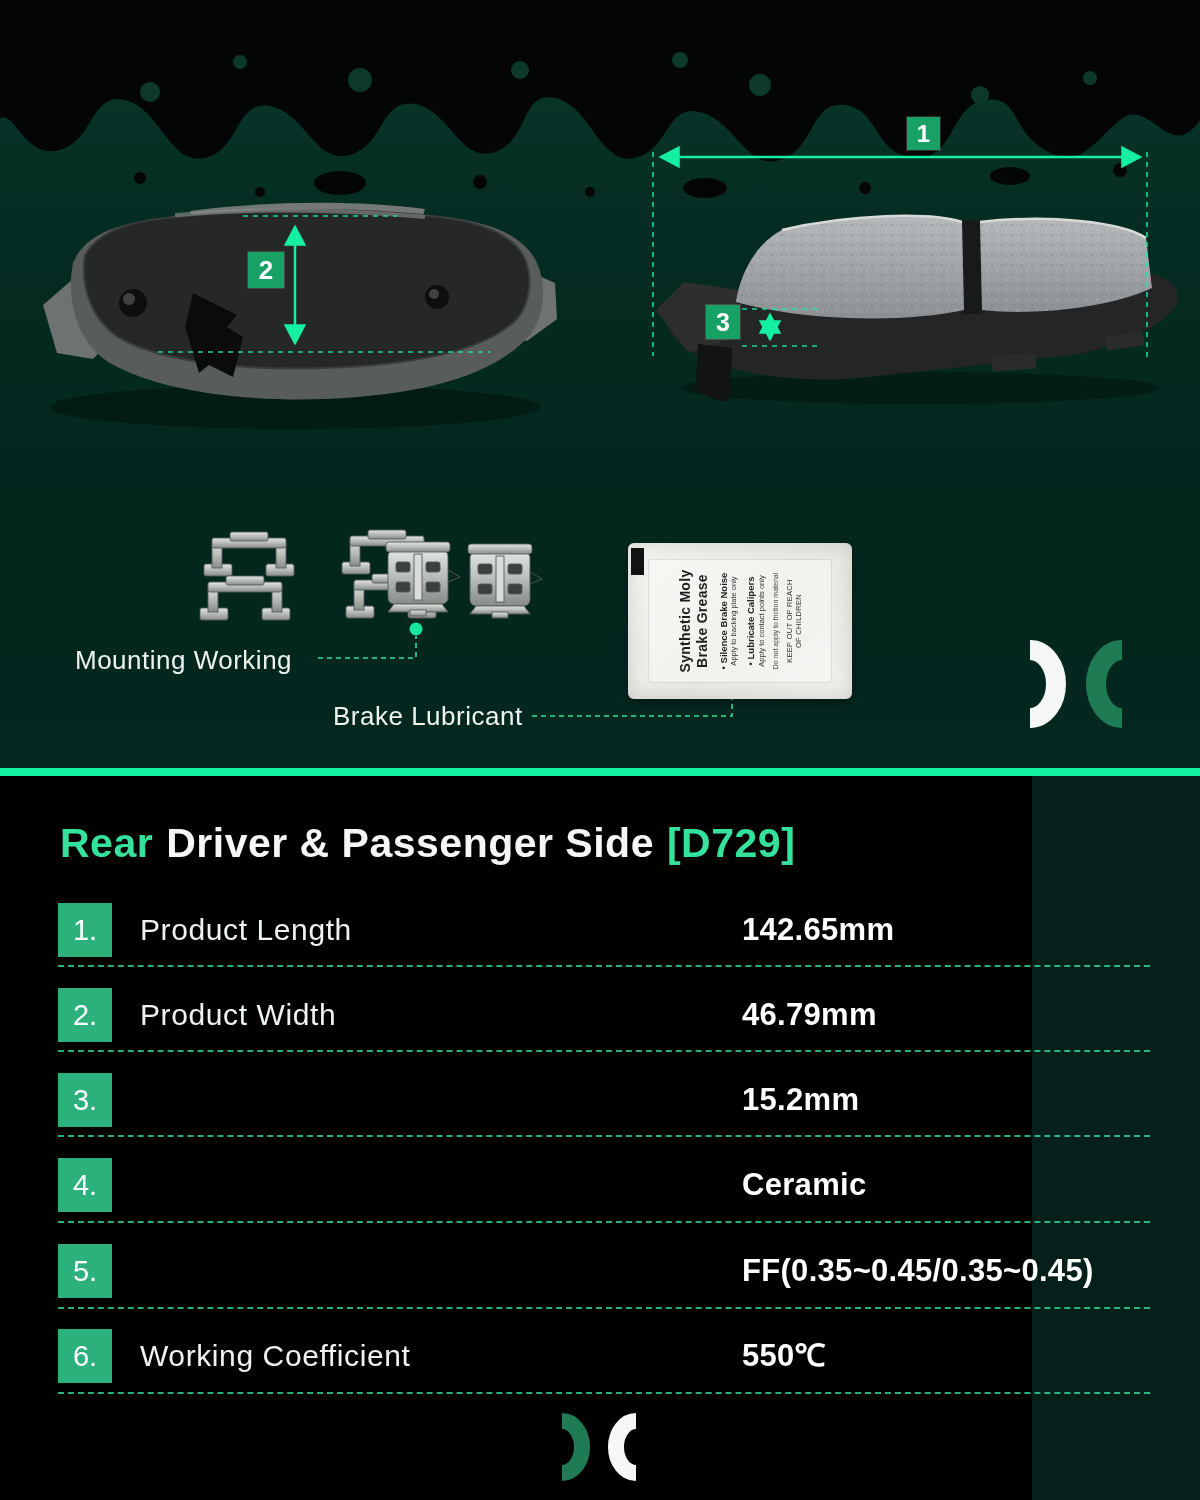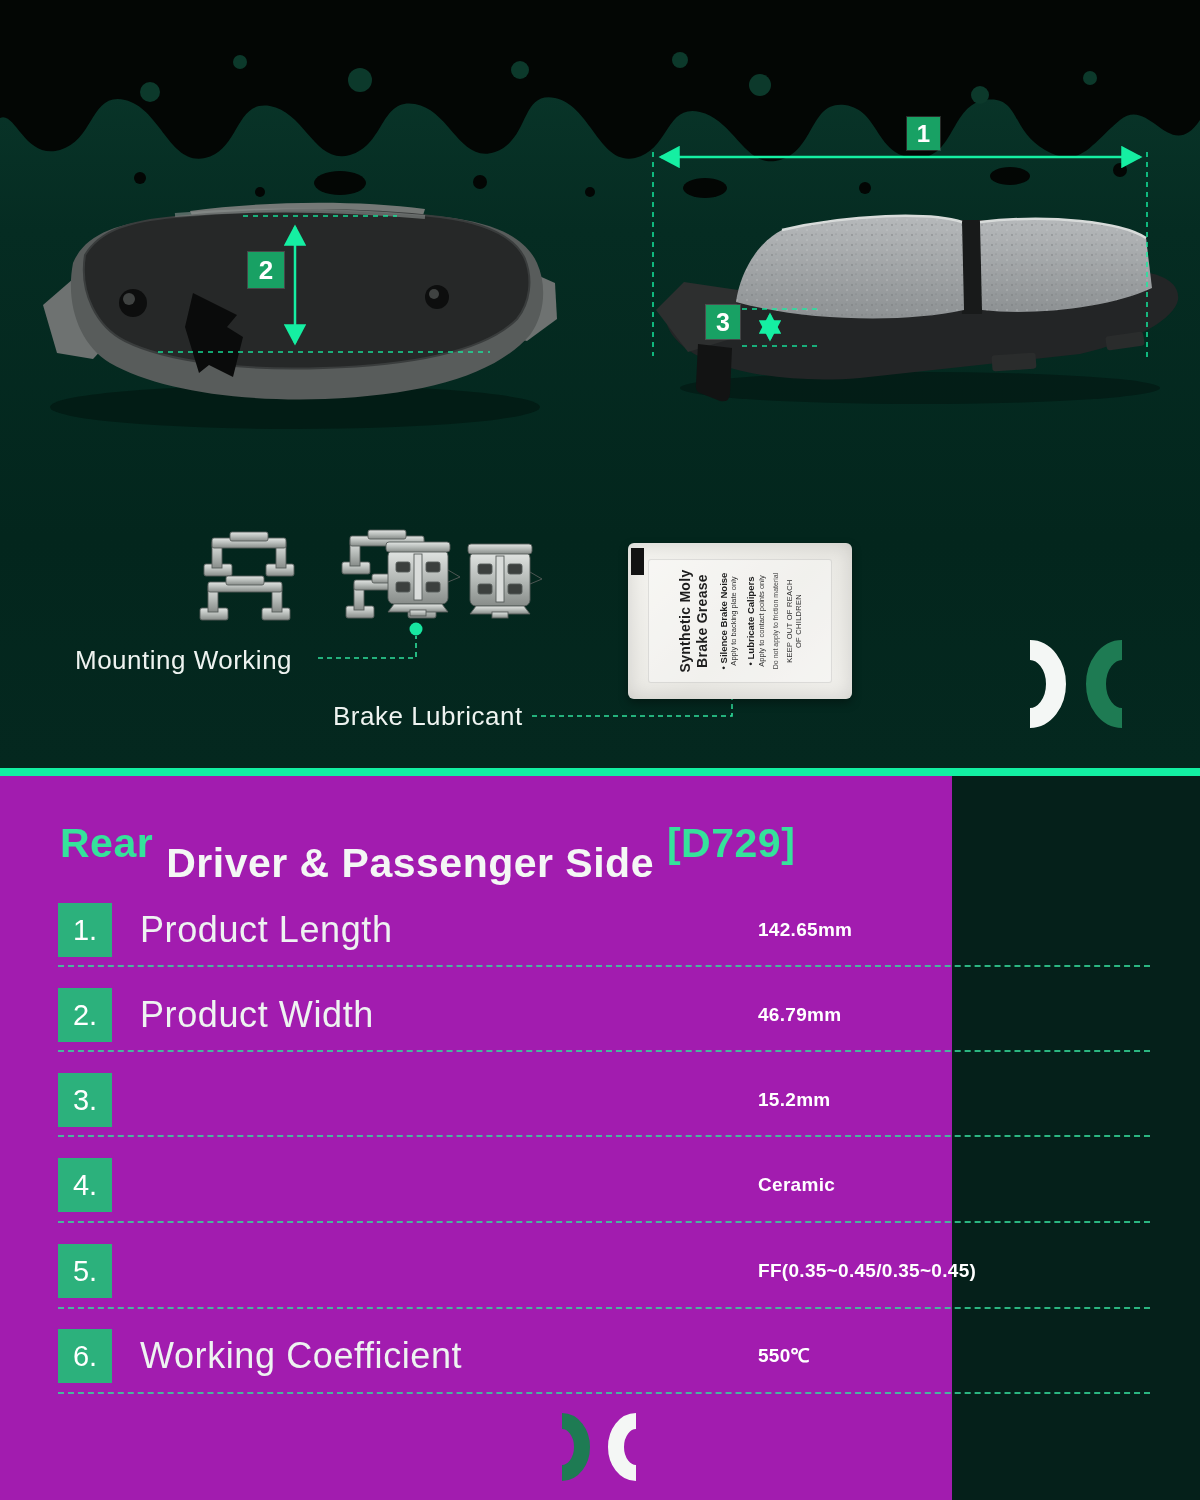--- a/index.html
+++ b/index.html
@@ -25,31 +25,31 @@
           display:flex;flex-direction:column;align-items:center;justify-content:center;
           color:#1d1d1d;text-align:center;line-height:1.25;}
   .pk-h{font-size:14px;font-weight:700;letter-spacing:.3px;}
   .pk-b{font-size:9.5px;font-weight:700;margin-top:6px;}
   .pk-s{font-size:7.5px;color:#333;}
   .pk-n{font-size:7px;color:#444;margin-top:6px;}
   .pk-w{font-size:7.5px;color:#333;margin-top:4px;letter-spacing:.3px;}
   
   .band{position:absolute;left:0;top:768px;width:1200px;height:8px;background:#12f0a2;}
   
-  .bottom{position:absolute;left:0;top:776px;width:952px;height:724px;background:#a21caf;}
+  .bottom{position:absolute;left:0;top:776px;width:1032px;height:724px;background:#000000;}
   .title{position:absolute;left:60px;top:44px;font-size:41px;font-weight:800;
          letter-spacing:.5px;display:flex;gap:13px;white-space:nowrap;}
-  .t-green{color:#35e29b;} .t-white{color:#f4f7f5;margin-top:20px;}
+  .t-green{color:#35e29b;} .t-white{color:#f4f7f5;}
   .spec-row{position:absolute;left:0;width:1200px;height:54px;}
   .row-num{position:absolute;left:58px;top:0;width:54px;height:54px;background:#2cb17c;
            color:#ffffff;font-size:29px;display:flex;align-items:center;justify-content:center;}
   .row-label{position:absolute;left:140px;top:0;height:54px;line-height:54px;
-             color:#eef3f1;font-size:36px;letter-spacing:.6px;white-space:nowrap;}
-  .row-value{position:absolute;left:758px;top:0;height:54px;line-height:54px;
-             color:#ffffff;font-size:19px;font-weight:700;letter-spacing:.3px;white-space:nowrap;}
+             color:#eef3f1;font-size:30px;letter-spacing:.6px;white-space:nowrap;}
+  .row-value{position:absolute;left:742px;top:0;height:54px;line-height:54px;
+             color:#ffffff;font-size:31px;font-weight:700;letter-spacing:.3px;white-space:nowrap;}
   .sep{position:absolute;left:58px;width:1092px;height:0;
        border-top:2px dashed #35dc9b;opacity:.8;}
 </style>
 </head>
 <body>
 
 <div class="canvas">
 
   <div class="top">
 

